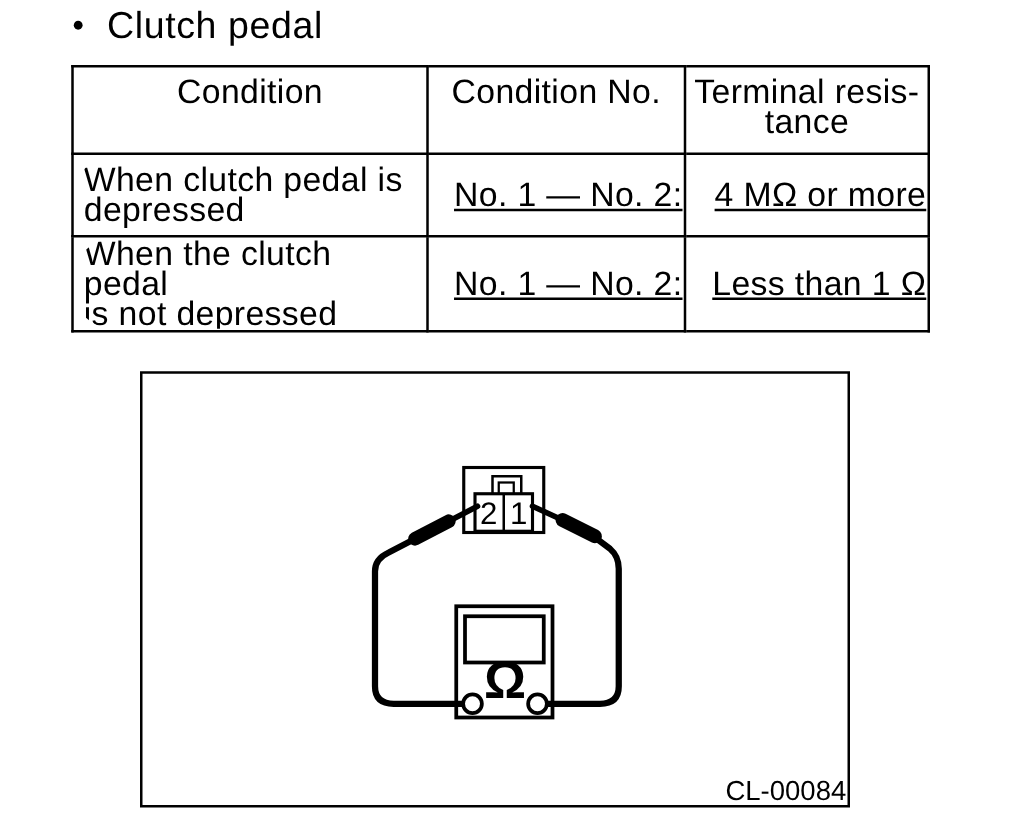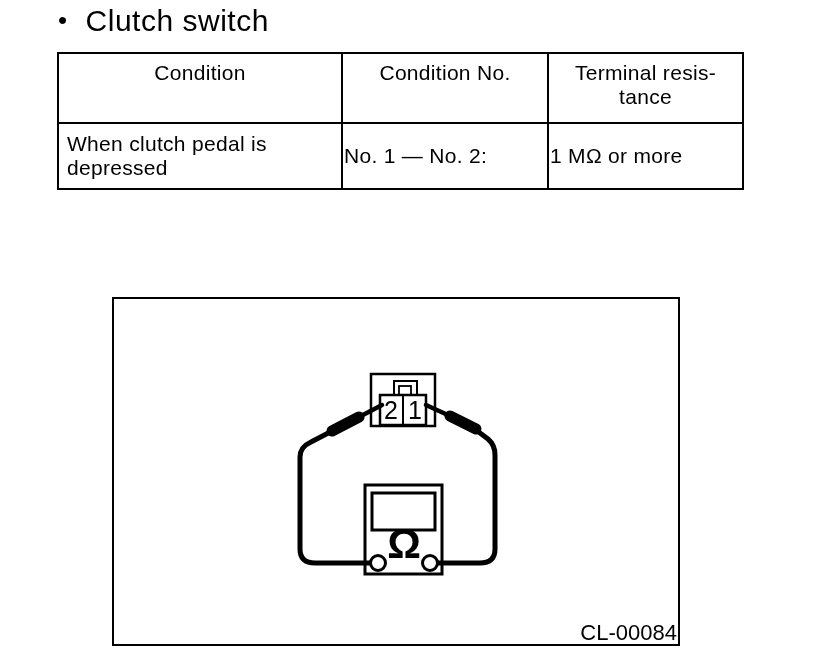--- a/index.html
+++ b/index.html
@@ -32,21 +32,21 @@
     transform: translateY(-1px);
   }
   
   table.spec {
     position: absolute;
     left: 57px;
     top: 52px;
     width: 685px;
     border-collapse: collapse;
     table-layout: fixed;
-    font-size: 21px;
+    font-size: 27px;
     line-height: 24px;
     letter-spacing: 0.3px;
   }
   table.spec th, table.spec td {
     border: 2px solid #000000;
     background: #ffffff;
     font-weight: normal;
     overflow: hidden;
   }
   table.spec thead tr { height: 70px; }
@@ -58,22 +58,23 @@
     white-space: pre-line;
   }
   td.cond {
     text-align: left;
     vertical-align: middle;
     padding-left: 8px;
     white-space: pre-line;
     border-radius: 32px;
   }
   td.term, td.res {
-    text-align: left;
+    text-align: right;
     vertical-align: middle;
+    text-decoration: underline;
   }
   
   .figure {
     position: absolute;
     left: 112px;
     top: 297px;
     width: 568px;
     height: 349px;
     border: 2px solid #000000;
     box-sizing: border-box;
@@ -88,21 +89,21 @@
   .ohm-symbol  { font-size: 42px; font-weight: bold; }
   .fig-label   { font-size: 22px; }
 </style>
 </head>
 <body>
 
 <div>
 
   <div class="title">
     <span class="bullet">•</span>
-    <span>Clutch switch</span>
+    <span>Clutch pedal</span>
   </div>
 
   <table class="spec">
     <colgroup>
       <col style="width:284px">
       <col style="width:206px">
       <col style="width:195px">
     </colgroup>
     <thead>
       <tr>
@@ -110,21 +111,27 @@
         <th class="hdr">Condition No.</th>
         <th class="hdr">Terminal resis-
 tance</th>
       </tr>
     </thead>
     <tbody>
       <tr>
         <td class="cond">When clutch pedal is
 depressed</td>
         <td class="term">No. 1 — No. 2:</td>
-        <td class="res">1 MΩ or more</td>
+        <td class="res">4 MΩ or more</td>
+      </tr>
+      <tr>
+        <td class="cond">When the clutch pedal
+is not depressed</td>
+        <td class="term">No. 1 — No. 2:</td>
+        <td class="res">Less than 1 Ω</td>
       </tr>
     </tbody>
   </table>
 
   <div class="figure">
     <svg width="564" height="345" viewBox="0 0 564 345">
 
       <rect x="257" y="75" width="64" height="52" fill="#ffffff" stroke="#000000" stroke-width="2.5"></rect>
 
       <rect x="280" y="82" width="23" height="16" fill="#ffffff" stroke="#000000" stroke-width="2"></rect>

